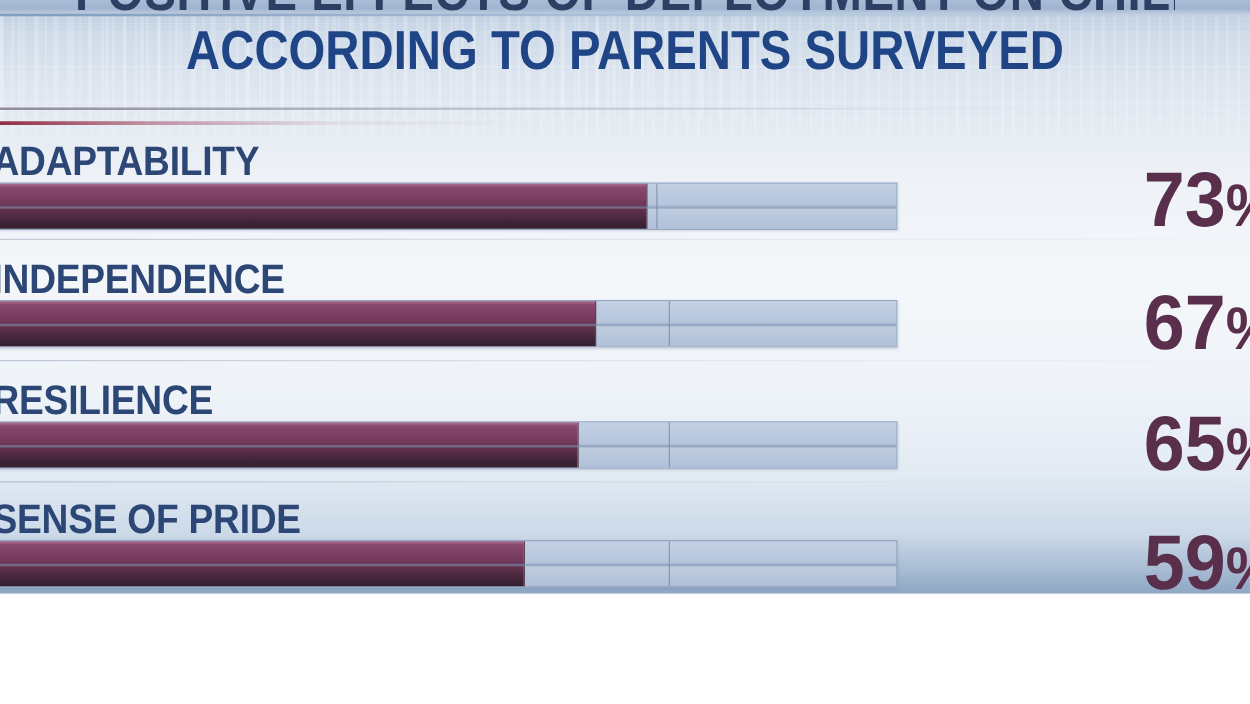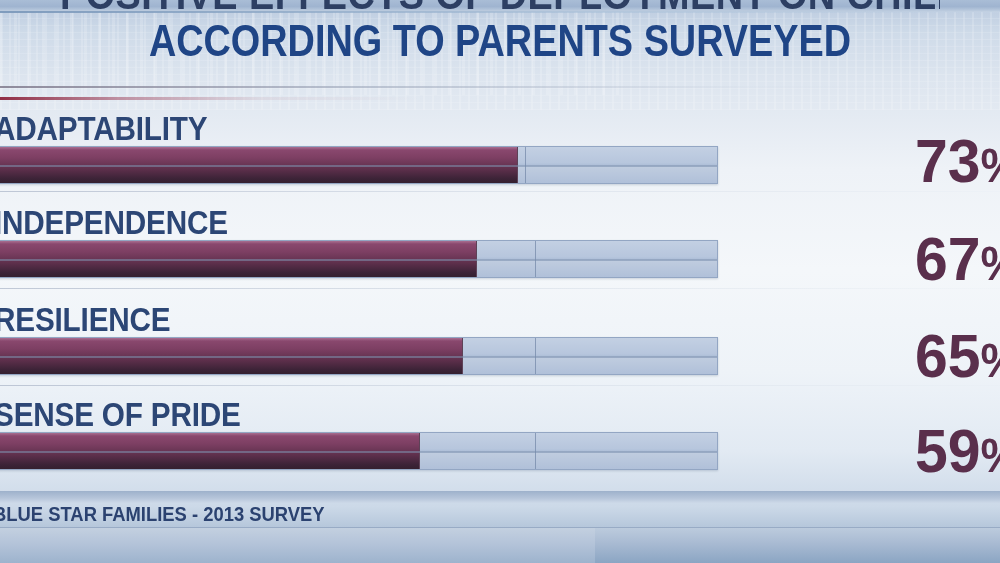--- a/index.html
+++ b/index.html
@@ -7,21 +7,21 @@
     padding: 0;
     background: #ffffff;
   }
   body {
     font-family: "Liberation Sans", sans-serif;
   }
 
   #screen {
     position: relative;
     width: 1000px;
-    height: 563px;
+    height: 475px;
     overflow: hidden;
     background: linear-gradient(180deg,
         #b9c9de 0%,
         #cfdbe9 6%,
         #dde5ef 14%,
         #eef2f7 30%,
         #f4f7fa 48%,
         #eef3f8 66%,
         #e2eaf3 80%,
         #ccd9e8 90%,

